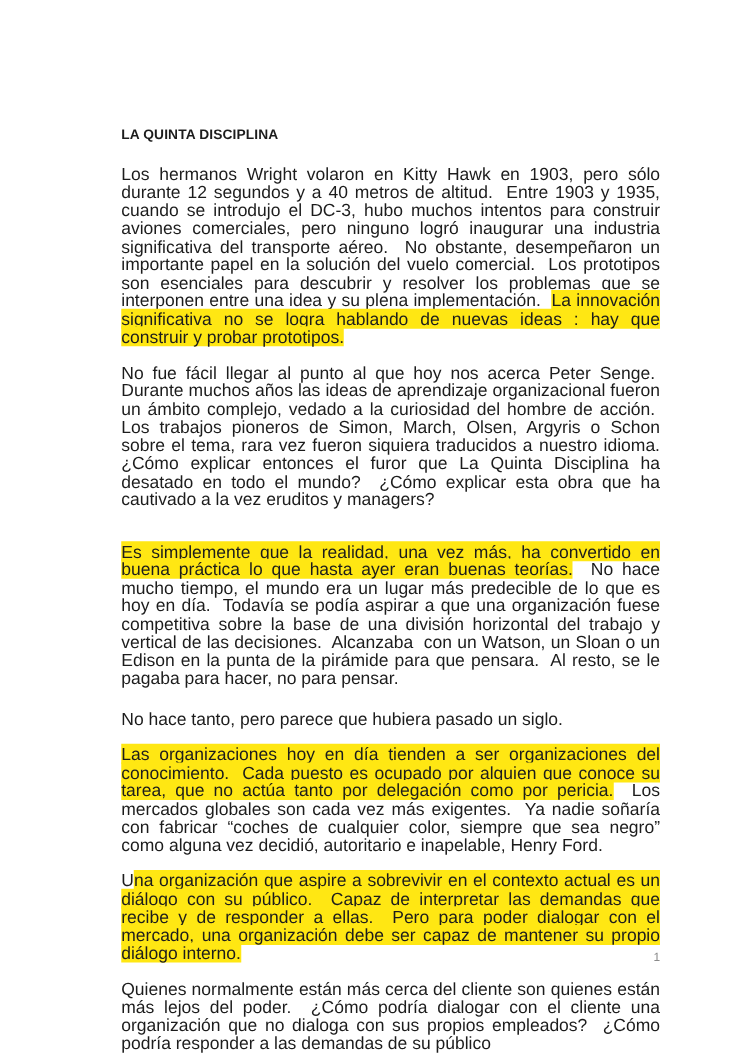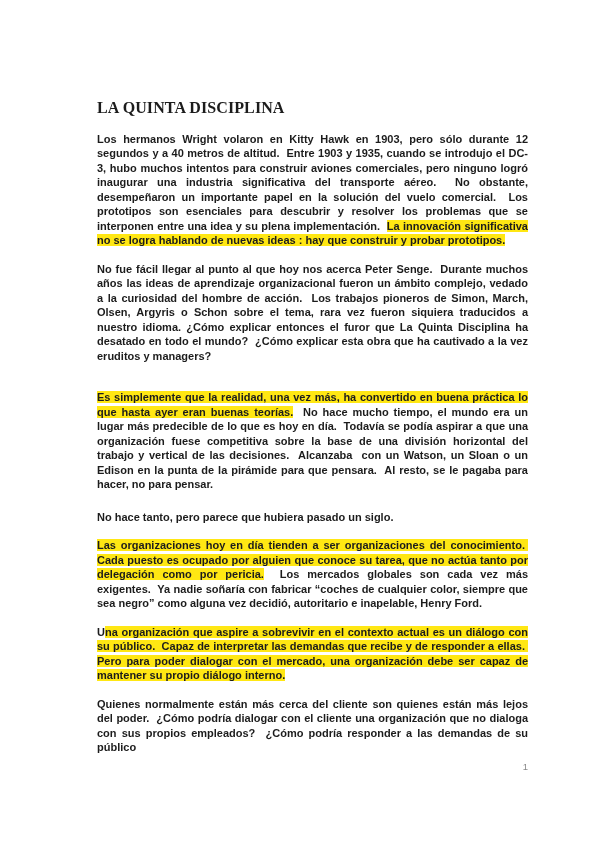--- a/index.html
+++ b/index.html
@@ -24,33 +24,31 @@
     background: var(--page-bg);
   }
   .page-content {
     position: absolute;
     left: 97px;
     top: 101px;
     width: 431px;
   }
   .block {
     margin: 0 0 14px 0;
-    font-size: 11px;
+    font-size: 14px;
     line-height: 14.5px;
     color: var(--text);
     text-align: justify;
-    font-weight: bold;
   }
   .block.heading {
     font-weight: bold;
-    font-size: 16px;
+    font-size: 11px;
     text-align: left;
     margin-bottom: 16px;
     letter-spacing: 0.1px;
-    font-family: Liberation Serif, serif;
   }
   
   .page-content .block:nth-child(3) { margin-bottom: 27px; }
   
   .page-content .block:nth-child(5) { margin-top: 18px; }
   .hl { background: var(--hl); }
   .page-footer {
     position: absolute;
     left: 97px;
     top: 756px;

